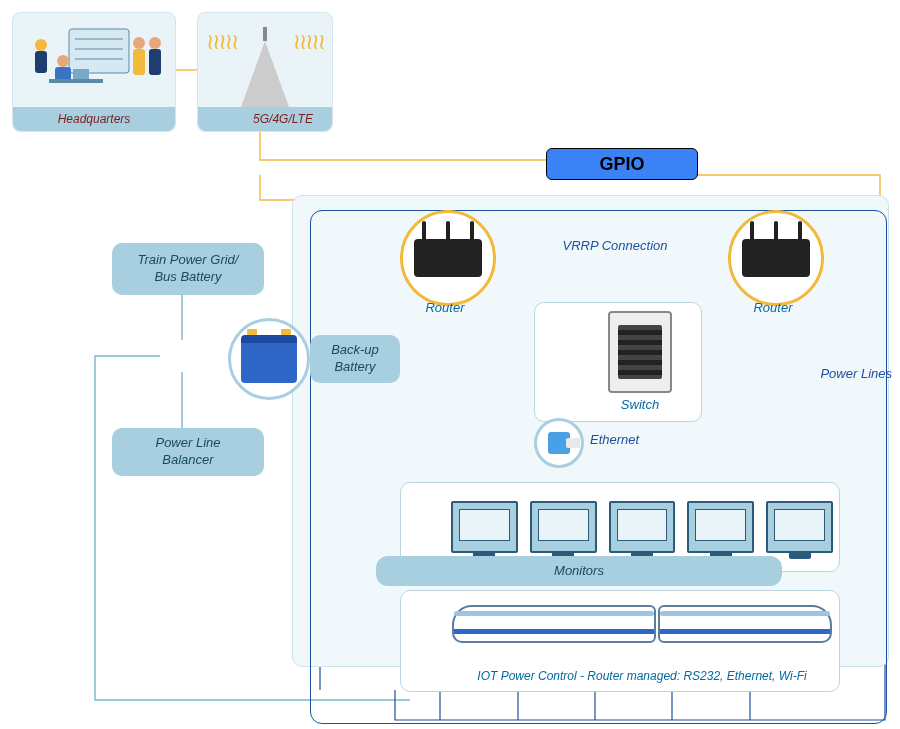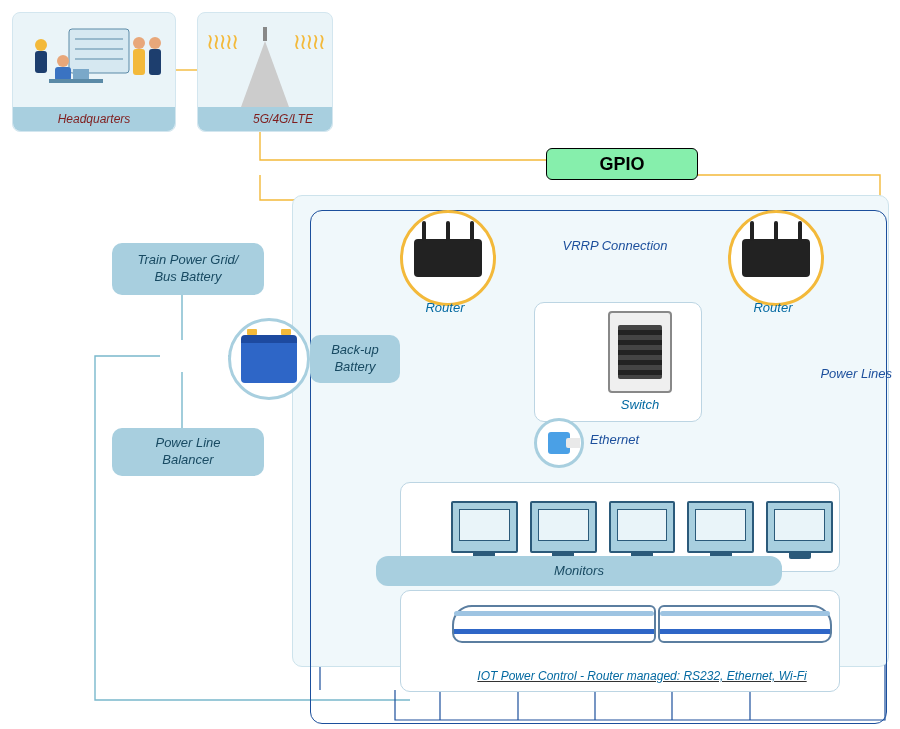--- a/index.html
+++ b/index.html
@@ -41,21 +41,21 @@
     background:#fff;
     border:3px solid #a8cfdf;
     border-radius:50%;
     display:flex;align-items:center;justify-content:center;
   }
   .yellow-circle{border-color:#f3b93a;}
   .dev-label{
     color:#0369a1;font-style:italic;font-size:13px;text-align:center;
   }
   .gpio{
-    background:#86efac;border:1px solid #000;border-radius:6px;
+    background:#3b82f6;border:1px solid #000;border-radius:6px;
     font-weight:700;font-size:18px;display:flex;align-items:center;justify-content:center;
     color:#000;
   }
   .link-blue{color:#1c4f9c;font-style:italic;font-size:13px;}
   .panel{
     background:#f0f8fb;border:1px solid #cde3ec;border-radius:10px;
   }
   .outline{
     border:1px solid #1c4f9c;border-radius:10px;background:transparent;
   }
@@ -258,21 +258,21 @@
 
 <div class="abs thin-outline" style="left:400px;top:482px;width:394px;height:88px;display:flex;align-items:center;justify-content:center;">
   <div class="monitor"></div>
   <div class="monitor"></div>
   <div class="monitor"></div>
   <div class="monitor"></div>
   <div class="monitor"></div>
 </div>
 <div class="abs pill" style="left:376px;top:556px;width:394px;height:22px;border-radius:12px;">Monitors</div>
 
-<div class="abs thin-outline" style="left:400px;top:590px;width:394px;height:100px;display:flex;flex-direction:column;align-items:center;justify-content:center;gap:16px;text-decoration:underline;">
+<div class="abs thin-outline" style="left:400px;top:590px;width:394px;height:100px;display:flex;flex-direction:column;align-items:center;justify-content:center;gap:16px;">
   <div class="train">
     <div class="car front">
         <div class="roof"></div>
         <div class="stripe"></div>
       </div>
     <div class="car rear">
         <div class="roof"></div>
         <div class="stripe"></div>
       </div>
   </div>

